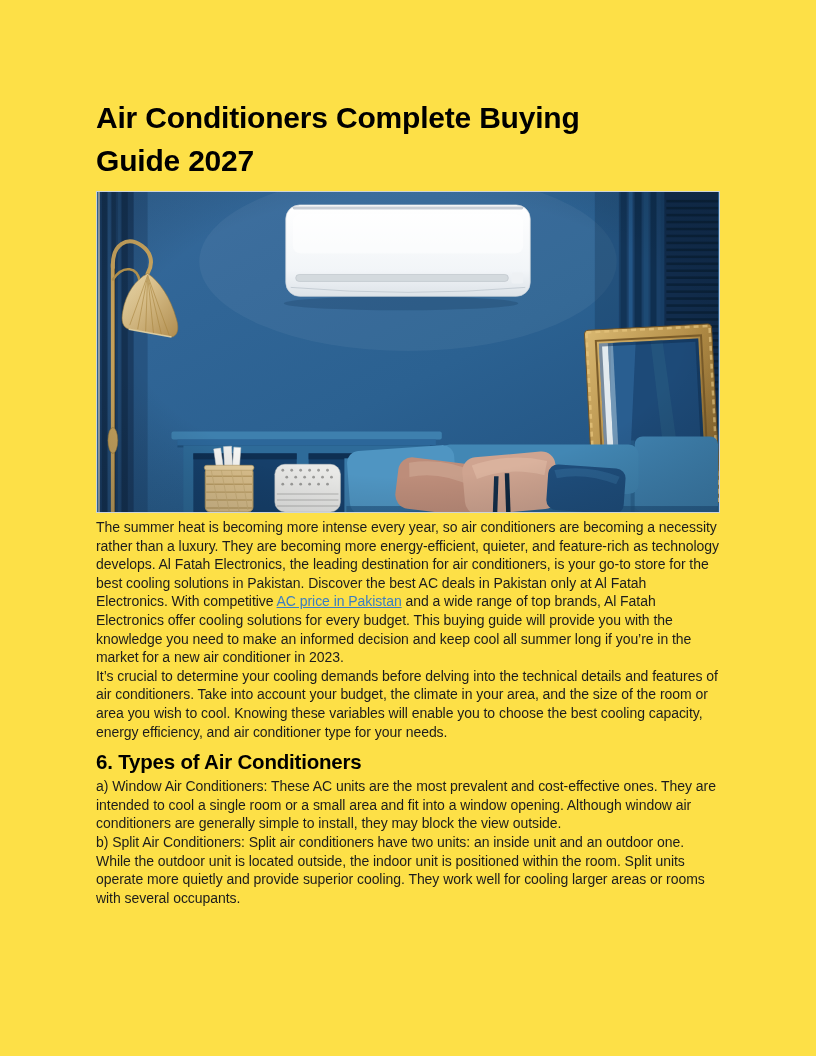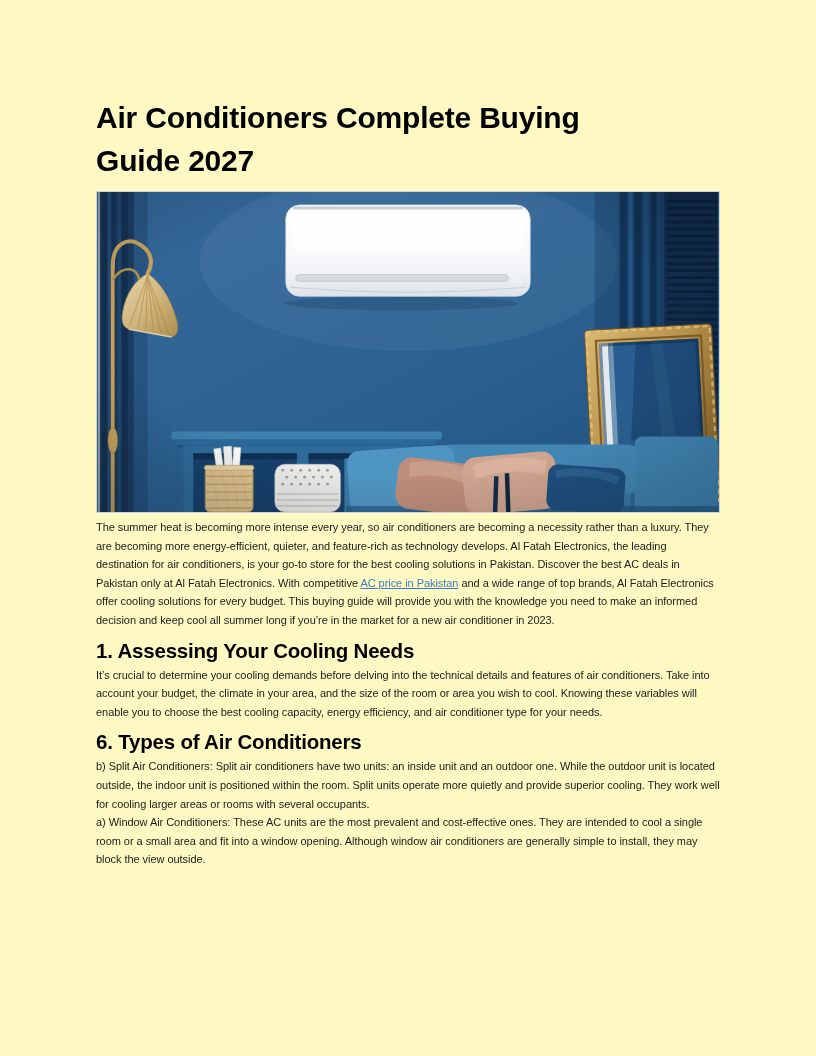--- a/index.html
+++ b/index.html
@@ -1,34 +1,34 @@
 <!DOCTYPE html>
 <html style="--link-color: #3c7dc1;"><head>
 <meta charset="utf-8">
 <style>
   * { margin:0; padding:0; box-sizing:border-box; }
   html,body { background:#ffffff; }
   .page {
-    position:relative; width:816px; height:1056px; background:#fef9c3;
+    position:relative; width:816px; height:1056px; background:#fde047;
     font-family:"Liberation Sans", "DejaVu Sans", sans-serif; color:#1a1a1a;
     overflow:hidden;
   }
   .content { position:absolute; left:96px; top:0; width:624px; }
   h1.doc-title {
     padding-top:96px; font-size:30px; line-height:43px; font-weight:700;
     color:#000; letter-spacing:-0.2px;
   }
   h1.doc-title span { display:block; }
   figure.hero {
     display:block; width:624px; height:322px; margin:9px 0 5px;
     border:1px solid #ccd4da; overflow:hidden; background:#2b6290;
   }
   figure.hero svg { display:block; }
   p.body, .body-block {
-    font-size:11px; line-height:18.6px; color:#1c1c1c; letter-spacing:-0.05px;
+    font-size:14px; line-height:18.6px; color:#1c1c1c; letter-spacing:-0.05px;
   }
   .body-block { display:block; }
   h2.section-heading {
     font-size:20.5px; line-height:25px; font-weight:700; color:#000;
     margin:8px 0 3px; letter-spacing:-0.2px;
   }
   a.link { color:var(--link-color,#3c7dc1); text-decoration:underline; cursor:pointer; }
 </style>
 </head>
 <body>
@@ -265,23 +265,22 @@
         </g>
 
         <rect x="0" y="0" width="624" height="322" fill="url(#vigG)"></rect>
       </svg>
     </figure>
 
     <p class="body">
       <span>The summer heat is becoming more intense every year, so air conditioners are becoming a necessity rather than a luxury. They are becoming more energy-efficient, quieter, and feature-rich as technology develops. Al Fatah Electronics, the leading destination for air conditioners, is your go-to store for the best cooling solutions in Pakistan. Discover the best AC deals in Pakistan only at Al Fatah Electronics. With competitive </span><a class="link" href="#">AC price in Pakistan</a><span> and a wide range of top brands, Al Fatah Electronics offer cooling solutions for every budget. This buying guide will provide you with the knowledge you need to make an informed decision and keep cool all summer long if you’re in the market for a new air conditioner in 2023.</span>
     </p>
 
-    <h2 class="section-heading">1. Assessing Your Cooling Needs</h2>
     <p class="body">It’s crucial to determine your cooling demands before delving into the technical details and features of air conditioners. Take into account your budget, the climate in your area, and the size of the room or area you wish to cool. Knowing these variables will enable you to choose the best cooling capacity, energy efficiency, and air conditioner type for your needs.</p>
 
     <h2 class="section-heading">6. Types of Air Conditioners</h2>
     <p class="body">
+      <span class="body-block">a) Window Air Conditioners: These AC units are the most prevalent and cost-effective ones. They are intended to cool a single room or a small area and fit into a window opening. Although window air conditioners are generally simple to install, they may block the view outside.</span>
       <span class="body-block">b) Split Air Conditioners: Split air conditioners have two units: an inside unit and an outdoor one. While the outdoor unit is located outside, the indoor unit is positioned within the room. Split units operate more quietly and provide superior cooling. They work well for cooling larger areas or rooms with several occupants.</span>
-      <span class="body-block">a) Window Air Conditioners: These AC units are the most prevalent and cost-effective ones. They are intended to cool a single room or a small area and fit into a window opening. Although window air conditioners are generally simple to install, they may block the view outside.</span>
     </p>
 
   </div>
 </div>
 
 </body></html>

